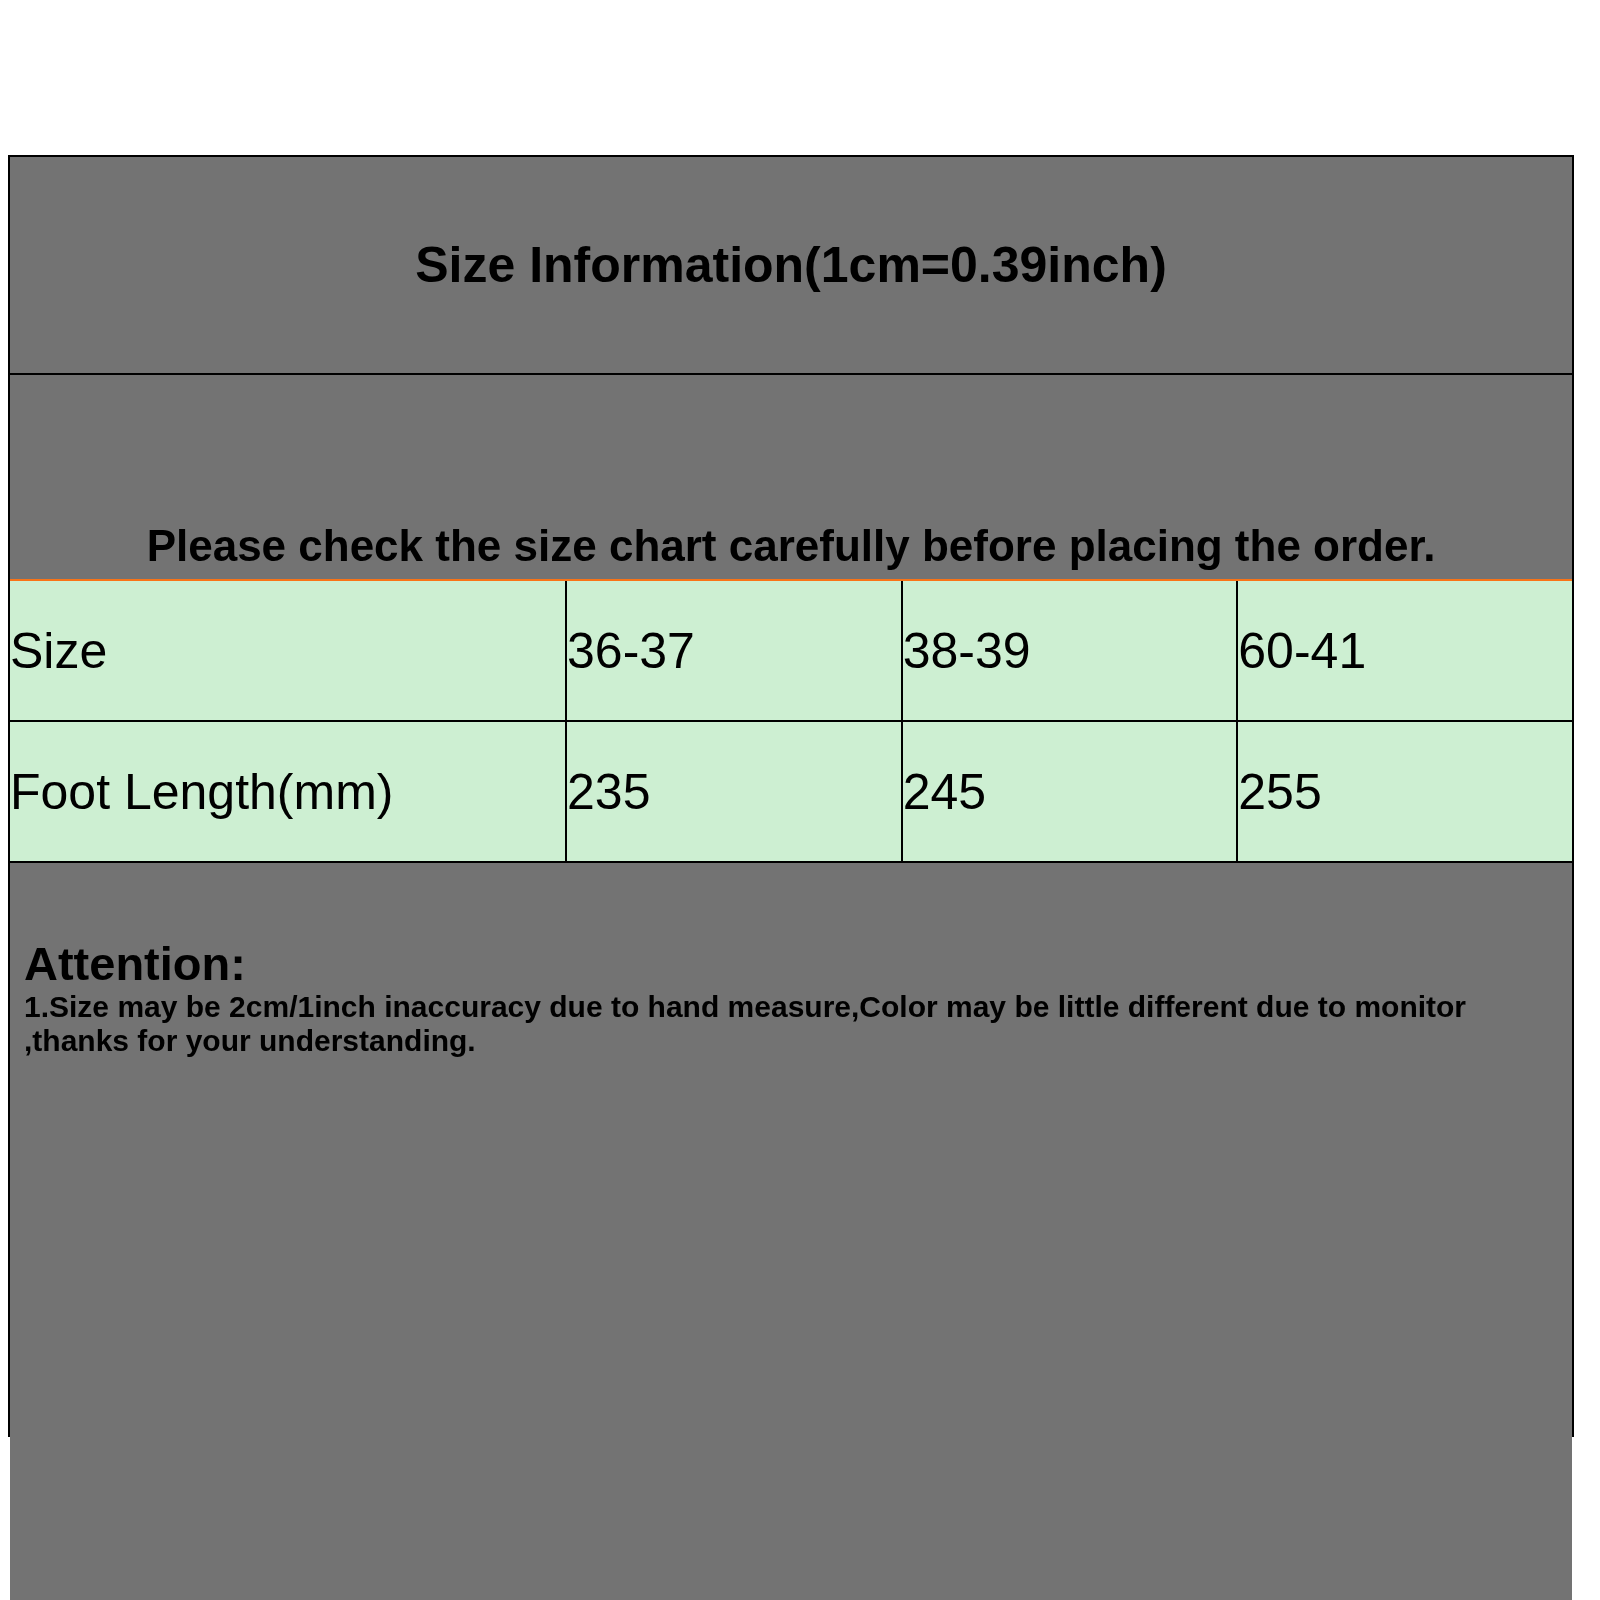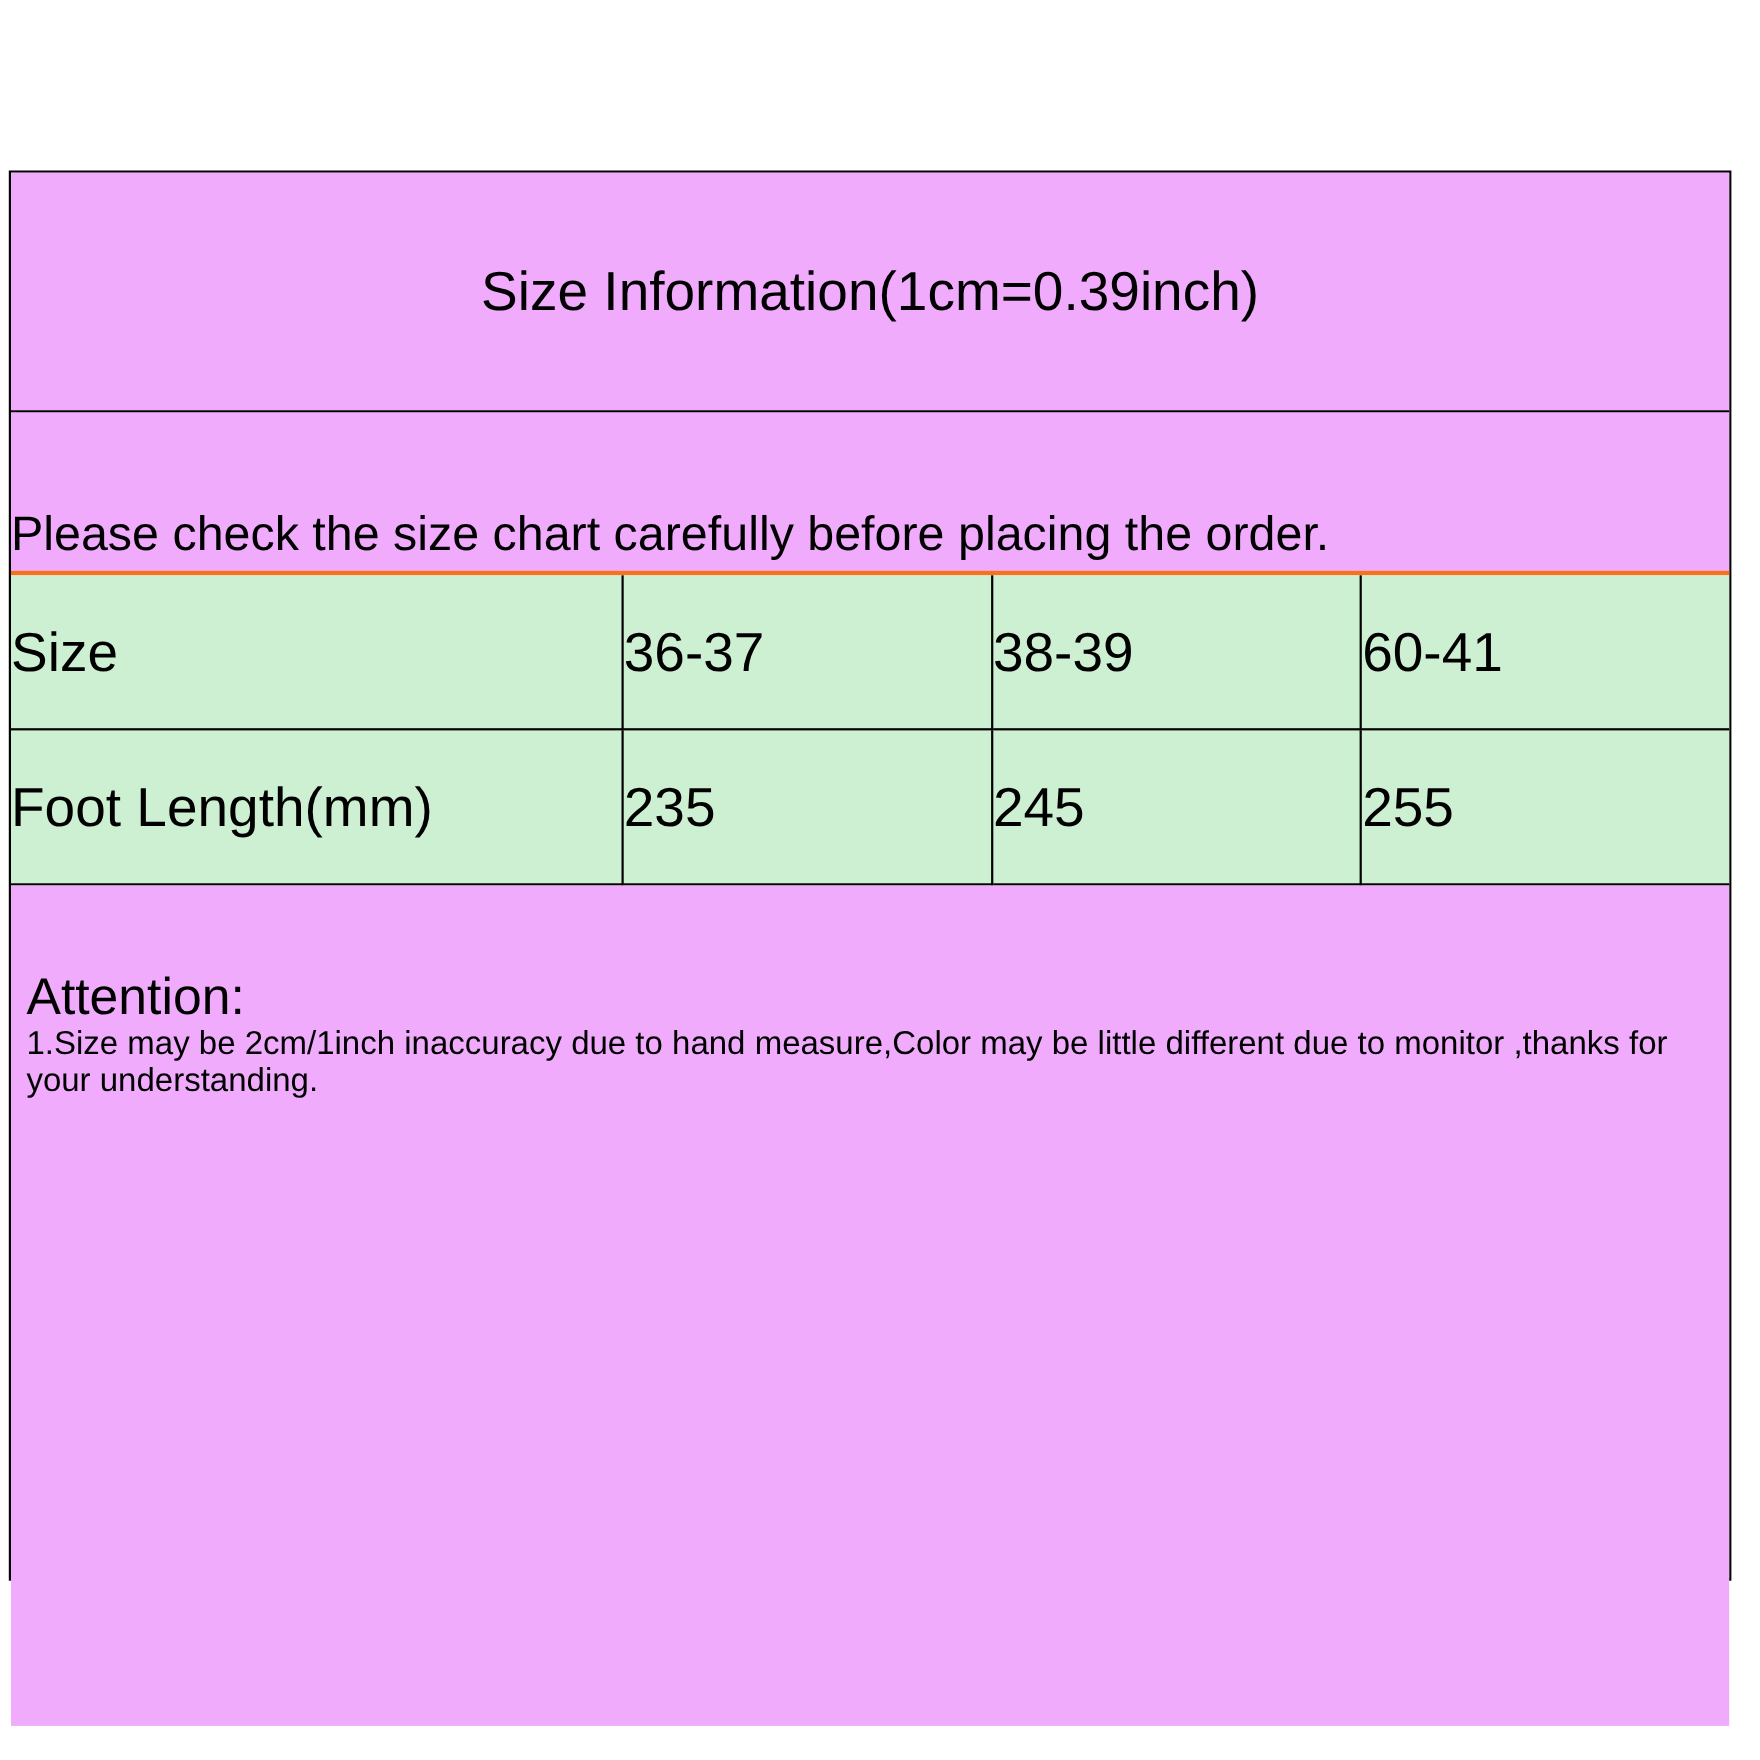--- a/index.html
+++ b/index.html
@@ -22,40 +22,41 @@
     height: 1282px;
     box-sizing: border-box;
     border: 2px solid #000000;
     background: #ffffff;
   }
   .row {
     box-sizing: border-box;
     width: 100%;
   }
   .band-blue {
-    background: #f0abfc;
+    background: #737373;
+    font-weight: bold;
   }
   .title-row {
     height: 218px;
     border-bottom: 2px solid #000000;
     display: flex;
     align-items: center;
     justify-content: center;
   }
   .title-text {
     font-size: 50px;
     letter-spacing: 0px;
     white-space: nowrap;
   }
   .subtitle-row {
-    height: 148px;
-    border-bottom: 4px solid #f97316;
+    height: 206px;
+    border-bottom: 2px solid #f97316;
     display: flex;
     align-items: flex-end;
-    justify-content: flex-start;
+    justify-content: center;
     padding-bottom: 8px;
     box-sizing: border-box;
   }
   .subtitle-text {
     font-size: 44px;
     white-space: nowrap;
   }
   table.size-table {
     border-collapse: collapse;
     width: 100%;

